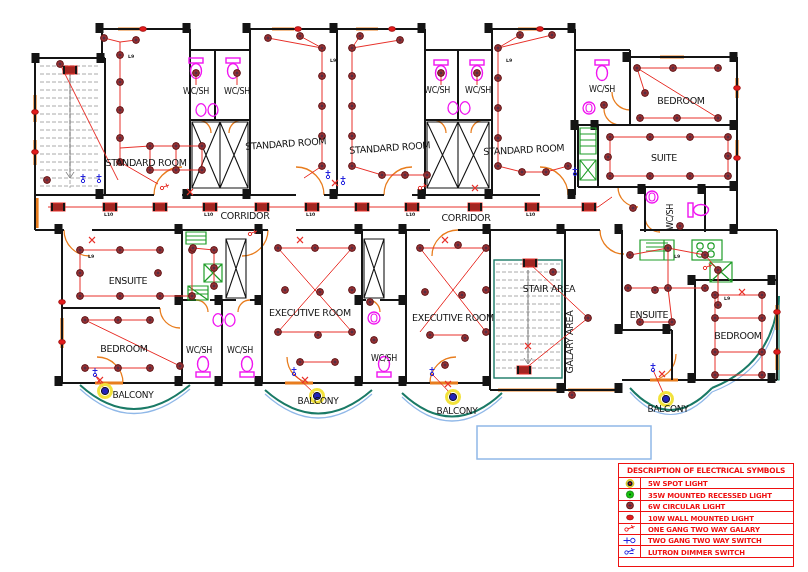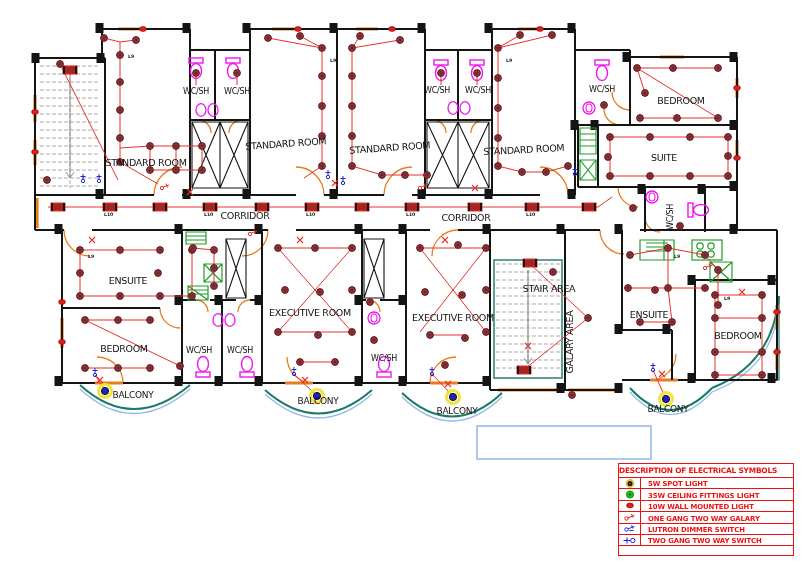--- a/index.html
+++ b/index.html
@@ -5,21 +5,21 @@
   html,body{margin:0;padding:0;background:#ffffff;}
   #canvas{position:relative;width:808px;height:572px;background:#ffffff;overflow:hidden;
           font-family:"DejaVu Sans",sans-serif;}
   svg text{font-family:"DejaVu Sans",sans-serif;fill:#111;}
   .room-label{font-size:9.5px;font-weight:500;letter-spacing:-0.3px;}
   .wc-label{font-size:8px;letter-spacing:-0.3px;}
   .balcony-label{font-size:9px;letter-spacing:-0.3px;}
   
   .legend{position:absolute;left:618px;top:463px;width:176px;border:1.6px solid #ee1111;
           background:#fff;box-sizing:border-box;}
-  .legend-title{height:13px;line-height:13px;text-align:left;border-bottom:1px solid #ee1111;
+  .legend-title{height:13px;line-height:13px;text-align:center;border-bottom:1px solid #ee1111;
           color:#ee1111;font-size:7.4px;font-weight:bold;letter-spacing:-0.2px;white-space:nowrap;}
   .legend-row{display:flex;height:10.4px;border-bottom:1px solid #ee1111;align-items:flex-end;}
   .legend-row.empty{height:8.5px;}
   .legend-row:last-child{border-bottom:none;}
   .legend-icon{width:21px;border-right:1px solid #ee1111;align-self:stretch;display:flex;
           align-items:center;justify-content:center;}
   .legend-label{flex:1;color:#ee1111;font-size:6.9px;font-weight:bold;padding-left:7px;
           white-space:nowrap;letter-spacing:-0.1px;}
 </style>
 </head>
@@ -509,21 +509,30 @@
         </span>
     <span class="legend-label">5W SPOT LIGHT</span>
   </div>
   <div class="legend-row">
     <span class="legend-icon">
           <svg width="14" height="9">
             <circle cx="7" cy="4.5" r="3.6" fill="#16c40f" stroke="#0d7a09" stroke-width="0.8"></circle>
             <circle cx="7" cy="4.5" r="1" fill="#064d04"></circle>
           </svg>
         </span>
-    <span class="legend-label">35W CEILING FITTINGS LIGHT</span>
+    <span class="legend-label">35W MOUNTED RECESSED LIGHT</span>
+  </div>
+  <div class="legend-row">
+    <span class="legend-icon">
+          <svg width="14" height="9">
+            <circle cx="7" cy="4.5" r="3.4" fill="#9c3132" stroke="#5f191c" stroke-width="1"></circle>
+            <path d="M5.4,4.5 H8.6 M7,2.9 V6.1" stroke="#2e2e4e" stroke-width="0.8"></path>
+          </svg>
+        </span>
+    <span class="legend-label">6W CIRCULAR LIGHT</span>
   </div>
   <div class="legend-row">
     <span class="legend-icon">
           <svg width="14" height="9">
             <ellipse cx="7" cy="4.5" rx="3.4" ry="2.4" fill="#e31c1c" stroke="#8e0f0f" stroke-width="0.7"></ellipse>
           </svg>
         </span>
     <span class="legend-label">10W WALL MOUNTED LIGHT</span>
   </div>
   <div class="legend-row">
@@ -531,31 +540,31 @@
           <svg width="14" height="9">
             <circle cx="3.5" cy="5.5" r="1.7" fill="none" stroke="#ee1111" stroke-width="1"></circle>
             <path d="M5,4.8 L11.5,2.5 M8.5,1 L10,4.5" stroke="#ee1111" stroke-width="1" fill="none"></path>
           </svg>
         </span>
     <span class="legend-label">ONE GANG TWO WAY GALARY</span>
   </div>
   <div class="legend-row">
     <span class="legend-icon">
           <svg width="14" height="9">
+            <path d="M0.5,4.5 H7 M4,1.5 V7.5" stroke="#2222dd" stroke-width="1" fill="none"></path>
+            <circle cx="9.8" cy="4.5" r="2.2" fill="none" stroke="#2222dd" stroke-width="1"></circle>
+          </svg>
+        </span>
+    <span class="legend-label">TWO GANG TWO WAY SWITCH</span>
+  </div>
+  <div class="legend-row">
+    <span class="legend-icon">
+          <svg width="14" height="9">
             <circle cx="3.5" cy="5.5" r="1.7" fill="none" stroke="#2222dd" stroke-width="1"></circle>
             <path d="M5,4.8 L11.5,2.5 M8.5,1 L10,4.5 M6.5,6.5 h4" stroke="#2222dd" stroke-width="1" fill="none"></path>
           </svg>
         </span>
     <span class="legend-label">LUTRON DIMMER SWITCH</span>
   </div>
-  <div class="legend-row">
-    <span class="legend-icon">
-          <svg width="14" height="9">
-            <path d="M0.5,4.5 H7 M4,1.5 V7.5" stroke="#2222dd" stroke-width="1" fill="none"></path>
-            <circle cx="9.8" cy="4.5" r="2.2" fill="none" stroke="#2222dd" stroke-width="1"></circle>
-          </svg>
-        </span>
-    <span class="legend-label">TWO GANG TWO WAY SWITCH</span>
-  </div>
   <div class="legend-row empty"></div>
 
 </div>
 </div>
 
 </body></html>

